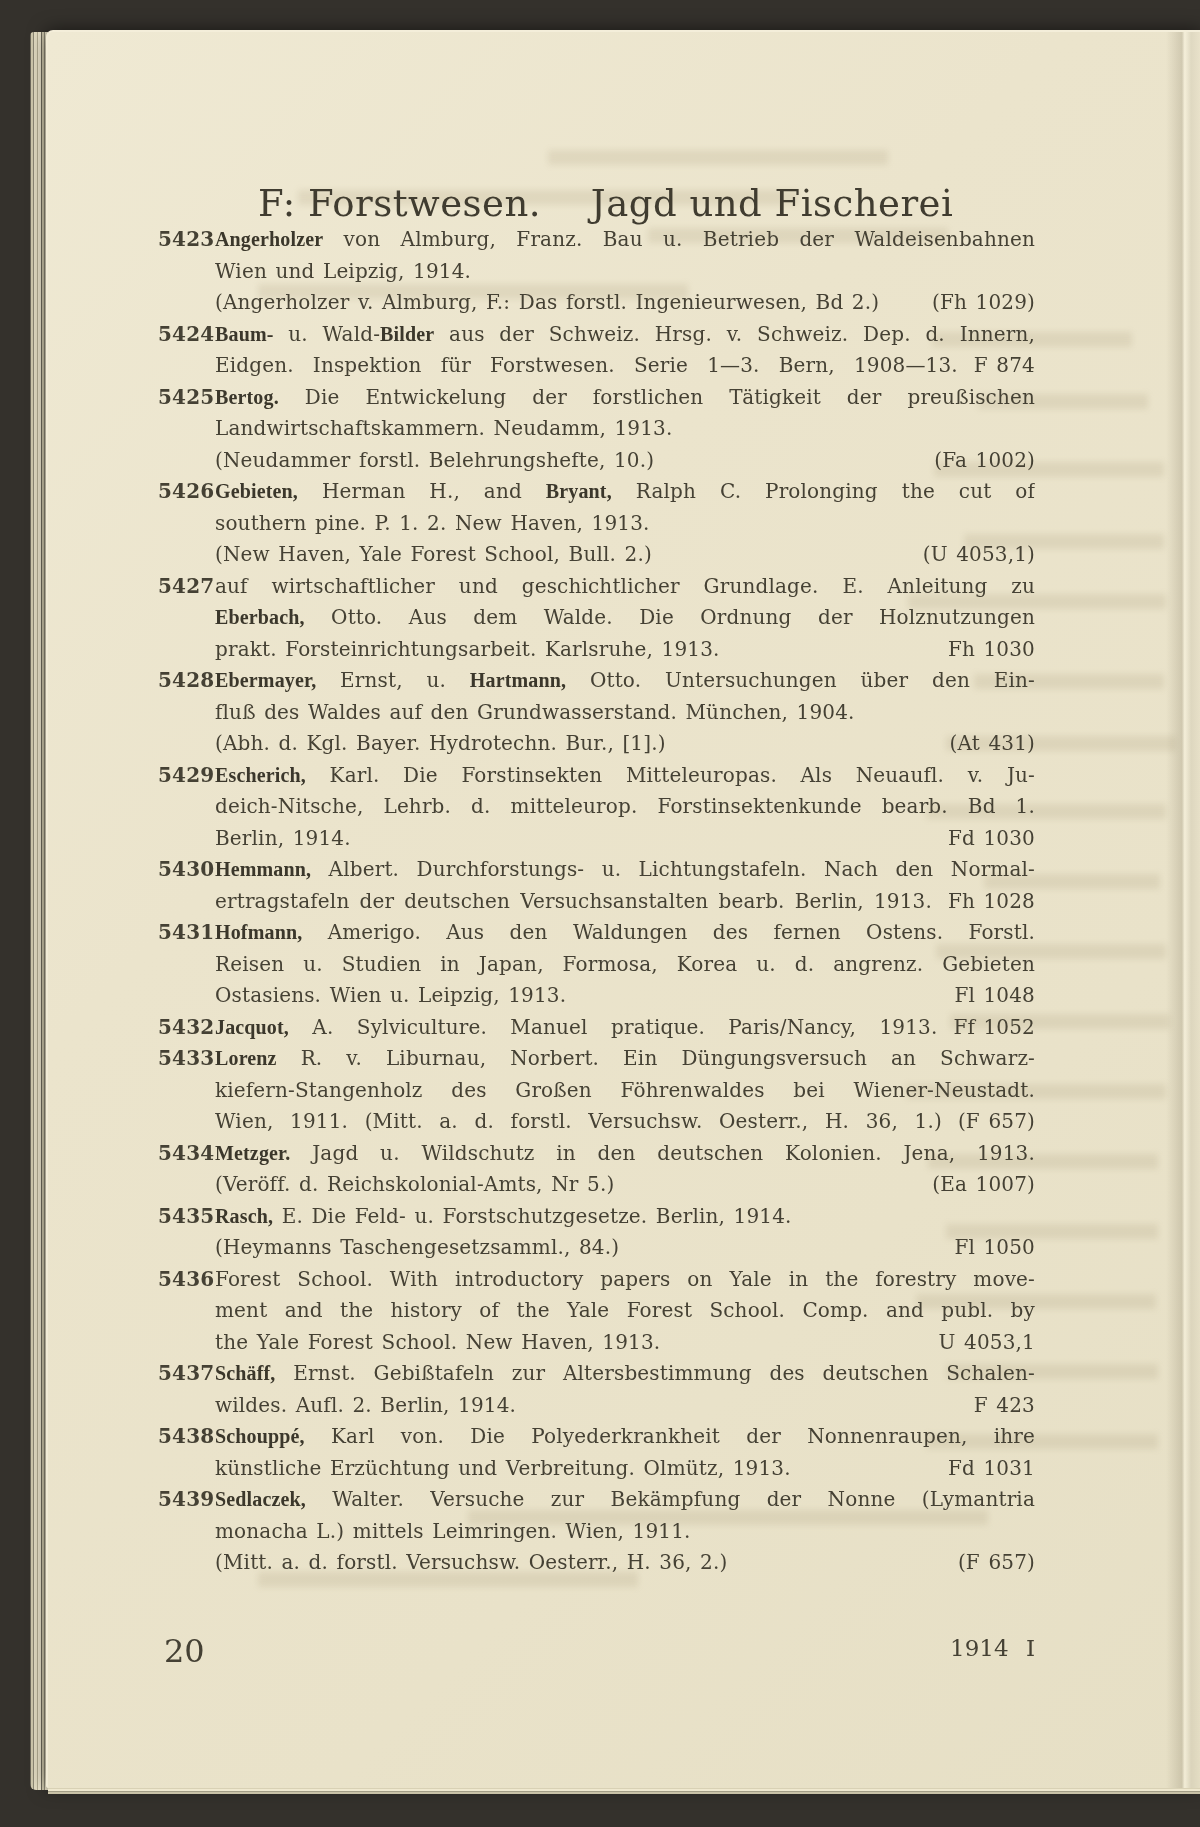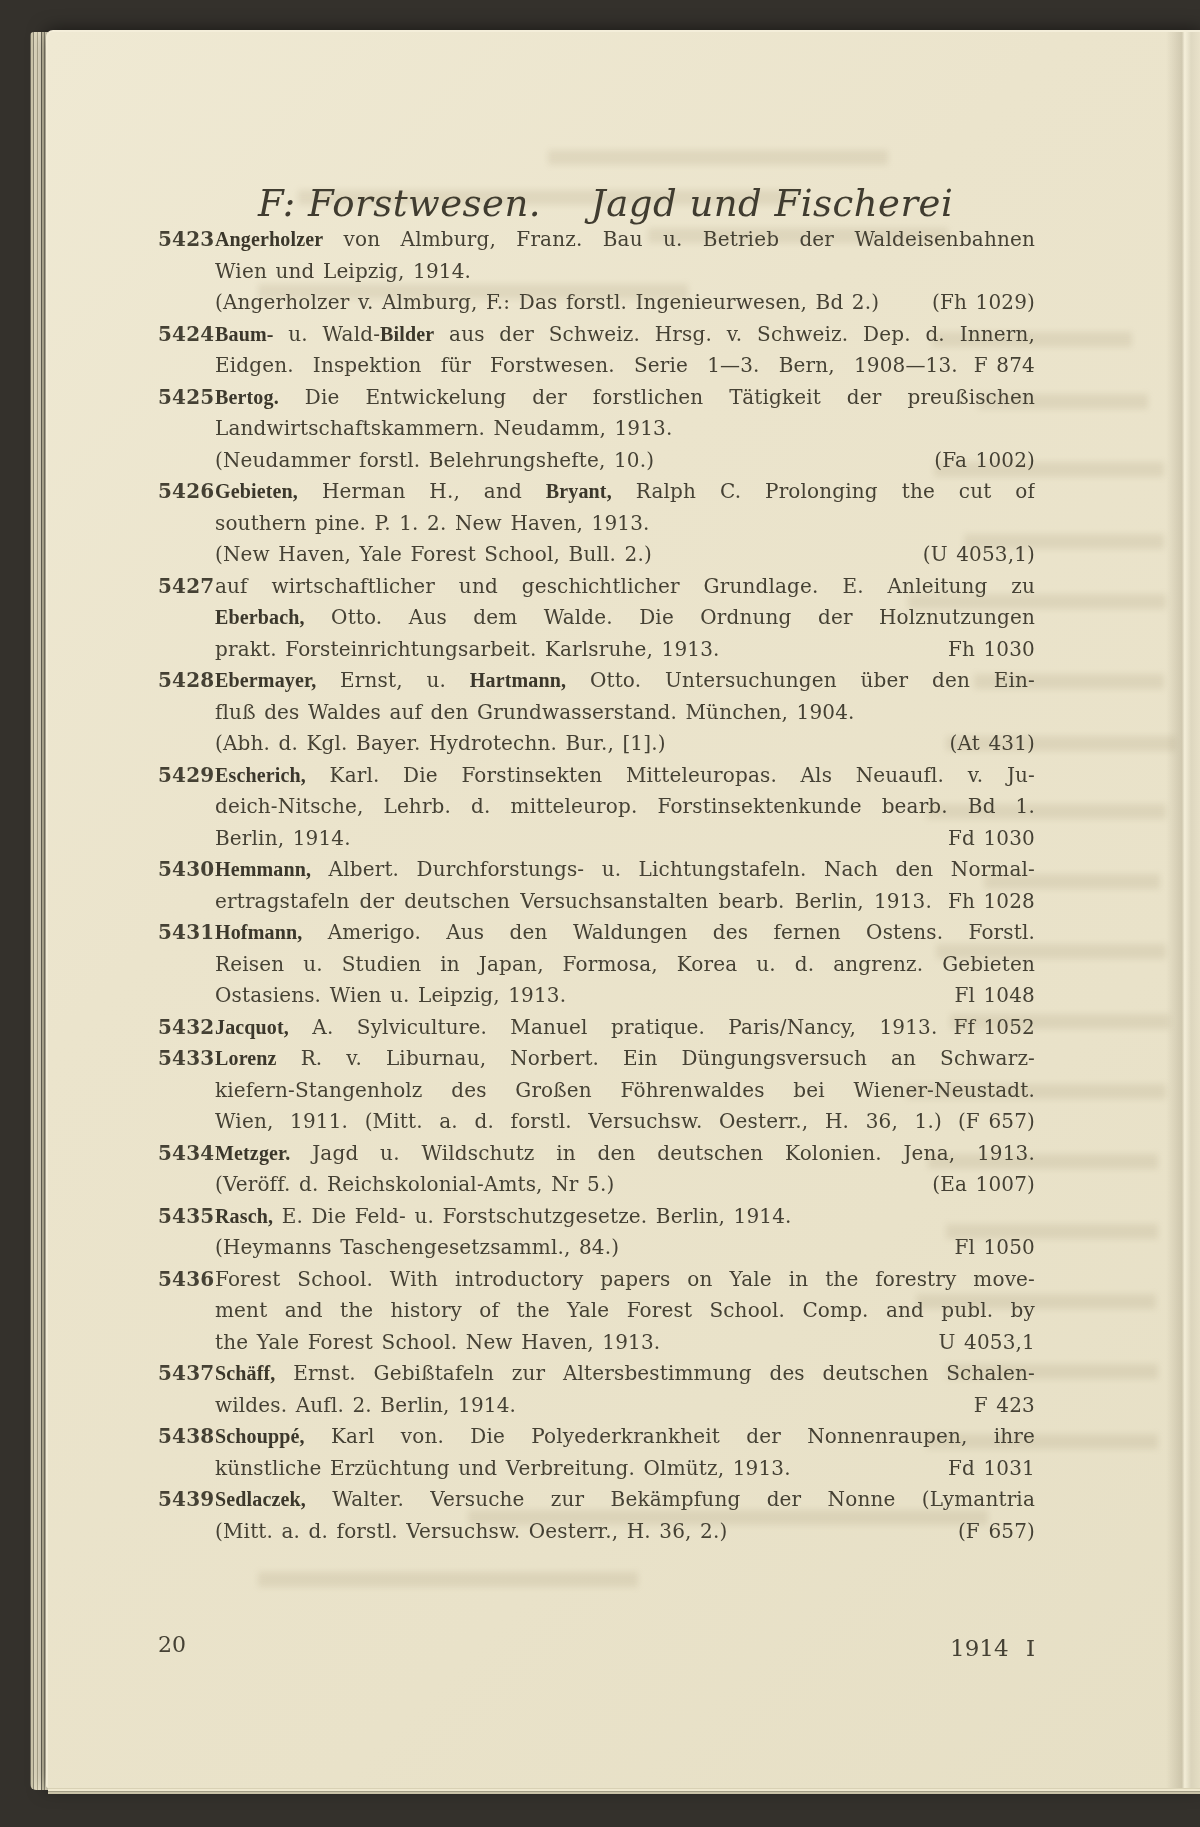--- a/index.html
+++ b/index.html
@@ -25,32 +25,32 @@
   
   .crease{position:absolute;top:0;left:1118px;width:36px;height:100%;
     background:linear-gradient(90deg,rgba(0,0,0,0) 0%,rgba(90,80,55,0.18) 44%,
       rgba(255,250,232,0.5) 52%,rgba(0,0,0,0.05) 70%,rgba(0,0,0,0) 100%);}
   .ghosts{position:absolute;inset:0;overflow:hidden;}
   .ghost{position:absolute;height:15px;background:rgba(128,112,70,0.12);
     filter:blur(3px);border-radius:3px;}
   
   .header{position:absolute;top:150px;left:210px;width:480px;margin:0;
     font-size:37px;font-weight:400;text-align:center;letter-spacing:0.5px;
-    color:#403c30;white-space:nowrap;font-style:italic;}
+    color:#403c30;white-space:nowrap;}
   
   .entries{position:absolute;top:192px;left:110px;width:877px;
     font-size:20px;line-height:31.5px;letter-spacing:0.15px;}
   .entry{position:relative;padding-left:57px;}
   .num{position:absolute;left:0;top:0;font-weight:bold;}
   .line{position:relative;height:31.5px;overflow:hidden;word-spacing:2px;}
   .line.j{text-align:justify;text-align-last:justify;}
   .line .right{float:right;padding-left:16px;}
   .b{font-weight:700;color:#3b372b;font-family:Liberation Serif, serif;}
   
-  .footer-left{position:absolute;left:110px;top:1600px;font-size:22px;color:#454134;}
+  .footer-left{position:absolute;left:116px;top:1600px;font-size:32px;color:#454134;}
   .footer-right{position:absolute;left:110px;top:1603px;width:877px;text-align:right;
     font-size:23px;word-spacing:10px;color:#454134;}
 </style>
 </head>
 <body>
 
 <div class="scene">
   <div class="page-edges"></div>
   <div class="page">
     <div class="ghosts">
@@ -165,19 +165,20 @@
           <div class="line l"><span class="right">F 423</span><span>wildes. Aufl. 2. Berlin, 1914.</span></div>
         </div>
         <div class="entry">
           <span class="num">5438</span>
           <div class="line j"><span class="b">Schouppé,</span><span> Karl von. Die Polyederkrankheit der Nonnenraupen, ihre</span></div>
           <div class="line l"><span class="right">Fd 1031</span><span>künstliche Erzüchtung und Verbreitung. Olmütz, 1913.</span></div>
         </div>
         <div class="entry">
           <span class="num">5439</span>
           <div class="line j"><span class="b">Sedlaczek,</span><span> Walter. Versuche zur Bekämpfung der Nonne (Lymantria</span></div>
+          <div class="line l"><span>monacha L.) mittels Leimringen. Wien, 1911.</span></div>
           <div class="line l"><span class="right">(F 657)</span><span>(Mitt. a. d. forstl. Versuchsw. Oesterr., H. 36, 2.)</span></div>
         </div>
       </div>
     <div class="footer-left">20</div>
     <div class="footer-right">1914 I</div>
   </div>
 </div>
 
 </body></html>

